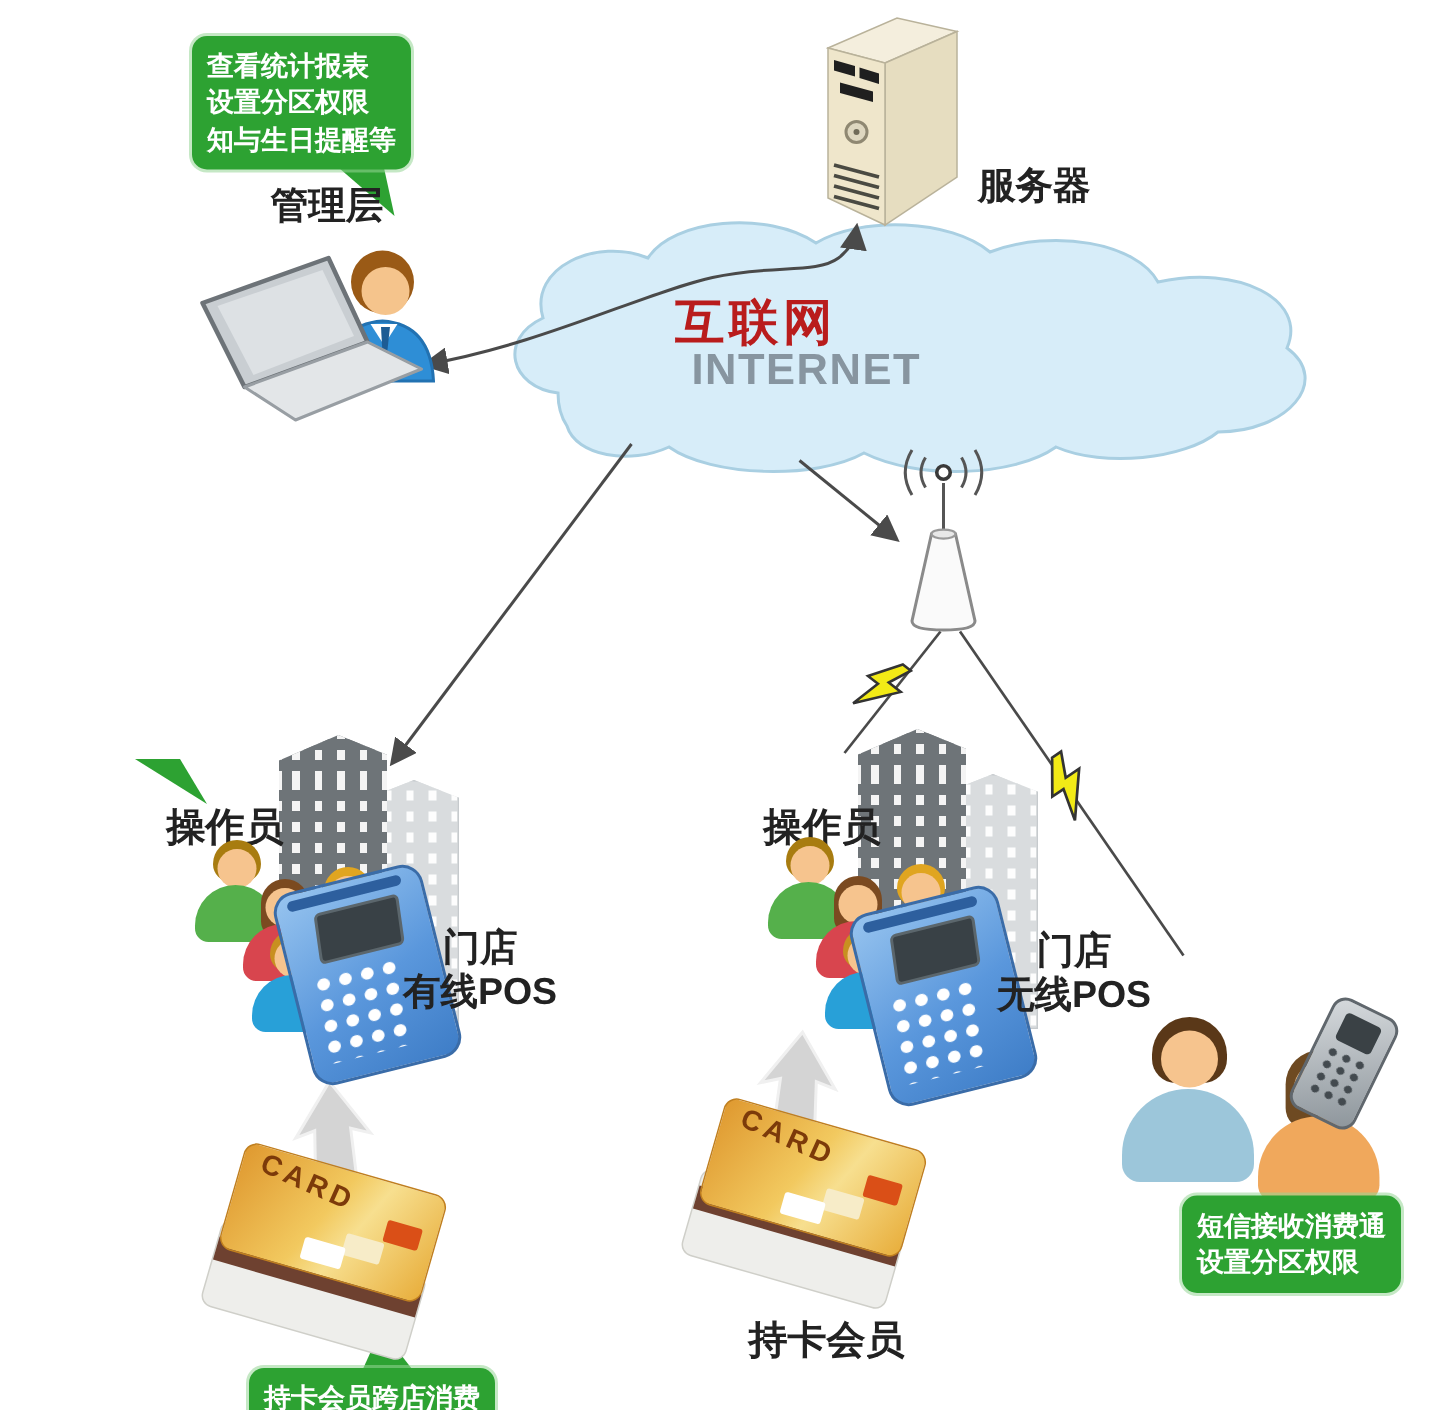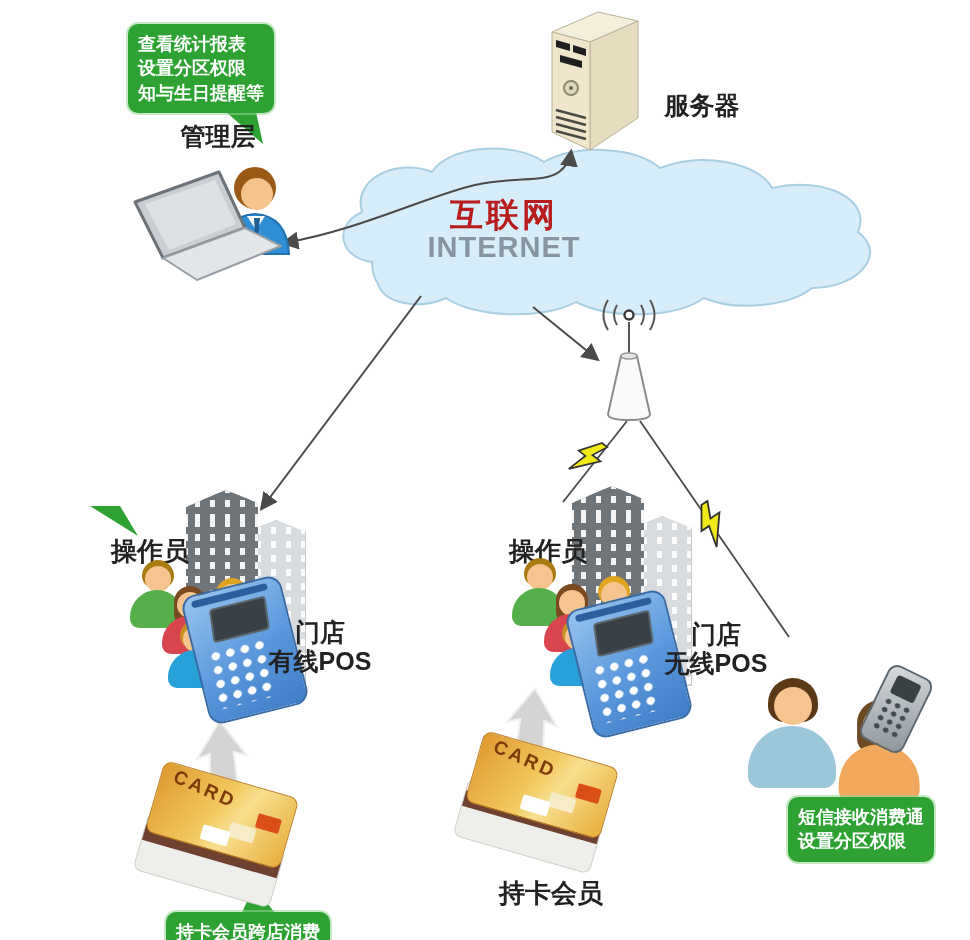--- a/index.html
+++ b/index.html
@@ -7,21 +7,21 @@
          font-family:"Liberation Sans","DejaVu Sans",sans-serif}
   #bg{position:absolute;left:0;top:0}
 
   .label{position:absolute;color:#222;font-weight:600;text-align:center;white-space:nowrap}
   .lbl25{font-size:25px}
   .lbl26{font-size:26px}
   .twoline span{display:block;line-height:29px}
 
   .cloud-cn{position:absolute;left:394px;top:193px;width:220px;text-align:center;
             font-size:33px;letter-spacing:3px;color:#b91c1c;font-weight:600}
-  .cloud-en{position:absolute;left:394px;top:231px;width:220px;text-align:center;
+  .cloud-en{position:absolute;left:394px;top:231px;width:220px;text-align:right;
             font-size:29px;letter-spacing:1px;color:#8795a0;font-weight:600}
 
   .callout{position:absolute;background:#2da232;color:#fff;font-weight:700;font-size:18px;
            line-height:1.35;border-radius:10px;padding:8px 10px;
            box-shadow:0 0 0 2px rgba(150,214,150,.55)}
   .callout div{white-space:nowrap}
 
   .tower{position:absolute}
   .tower.dark{background-color:#6e7478;background-image:
      repeating-linear-gradient(to bottom, rgba(0,0,0,0) 0 7px, #6e7478 7px 14px),
@@ -161,21 +161,21 @@
       <polygon points="100,15 100,112 52,144 52,36" fill="#e6ddc0" stroke="#b9b29a"></polygon>
       <polygon points="14,26 52,36 52,144 14,126" fill="#efe6cb" stroke="#b9b29a"></polygon>
       <polygon points="18,34 32,38 32,45 18,41" fill="#1f1f1f"></polygon>
       <polygon points="35,39 48,43 48,50 35,46" fill="#1f1f1f"></polygon>
       <polygon points="22,49 44,55 44,62 22,56" fill="#1f1f1f"></polygon>
       <circle cx="33" cy="82" r="7" fill="#ded7c0" stroke="#8f8872" stroke-width="2"></circle>
       <circle cx="33" cy="82" r="2" fill="#6f6a58"></circle>
       <path d="M18,104 L48,112 M18,111 L48,119 M18,118 L48,126 M18,125 L48,133" stroke="#4a4a42" stroke-width="2.5"></path>
     </svg>
   </div>
-  <div class="label lbl25" style="left:652px;top:89px;width:100px;text-align:center">服务器</div>
+  <div class="label lbl25" style="left:652px;top:107px;width:100px;text-align:left">服务器</div>
 
 
   <div style="position:absolute;left:186px;top:490px;width:135px;height:205px">
     <div class="tower light" style="left:60px;top:30px;width:58px;height:168px"></div>
     <div class="tower dark" style="left:0;top:0;width:72px;height:188px"></div>
   </div>
   <div class="label lbl26" style="left:98px;top:534px;width:104px">操作员</div>
   <div style="position:absolute;left:126px;top:556px;width:170px;height:140px">
     <div class="person" style="left:2px;top:4px;--hair:#a87c10;--shirt:#55b04b">
       <div class="hair"></div>

